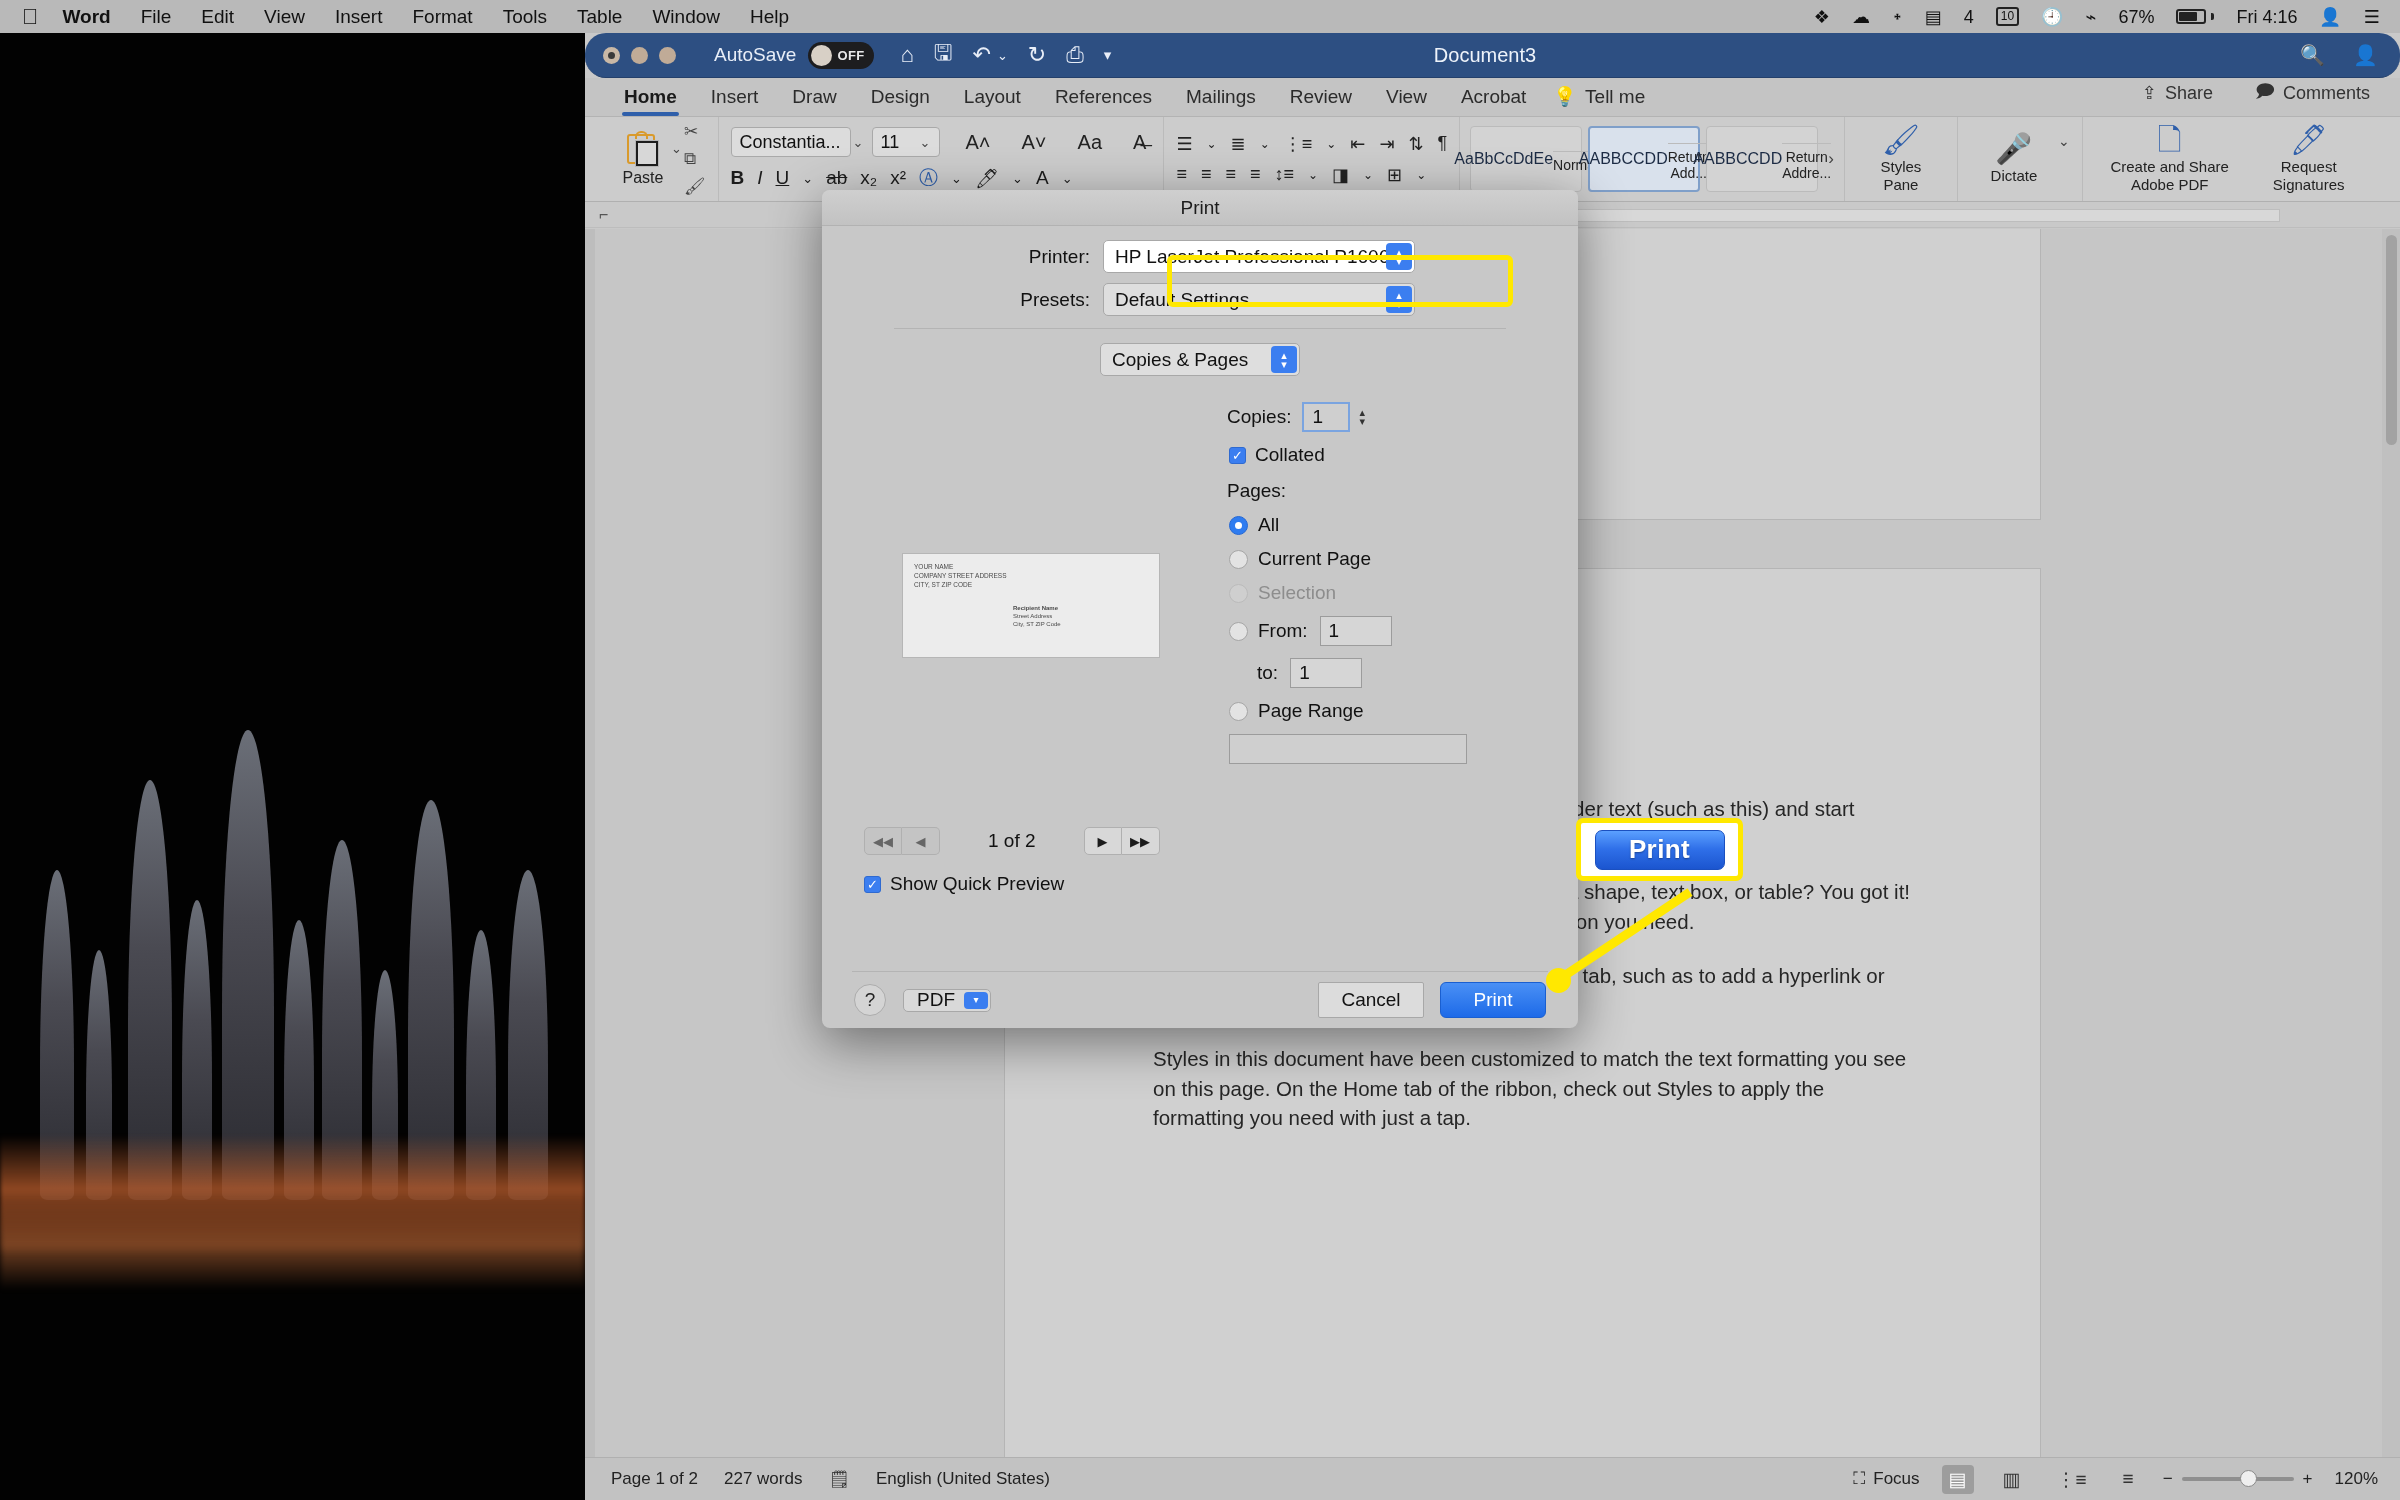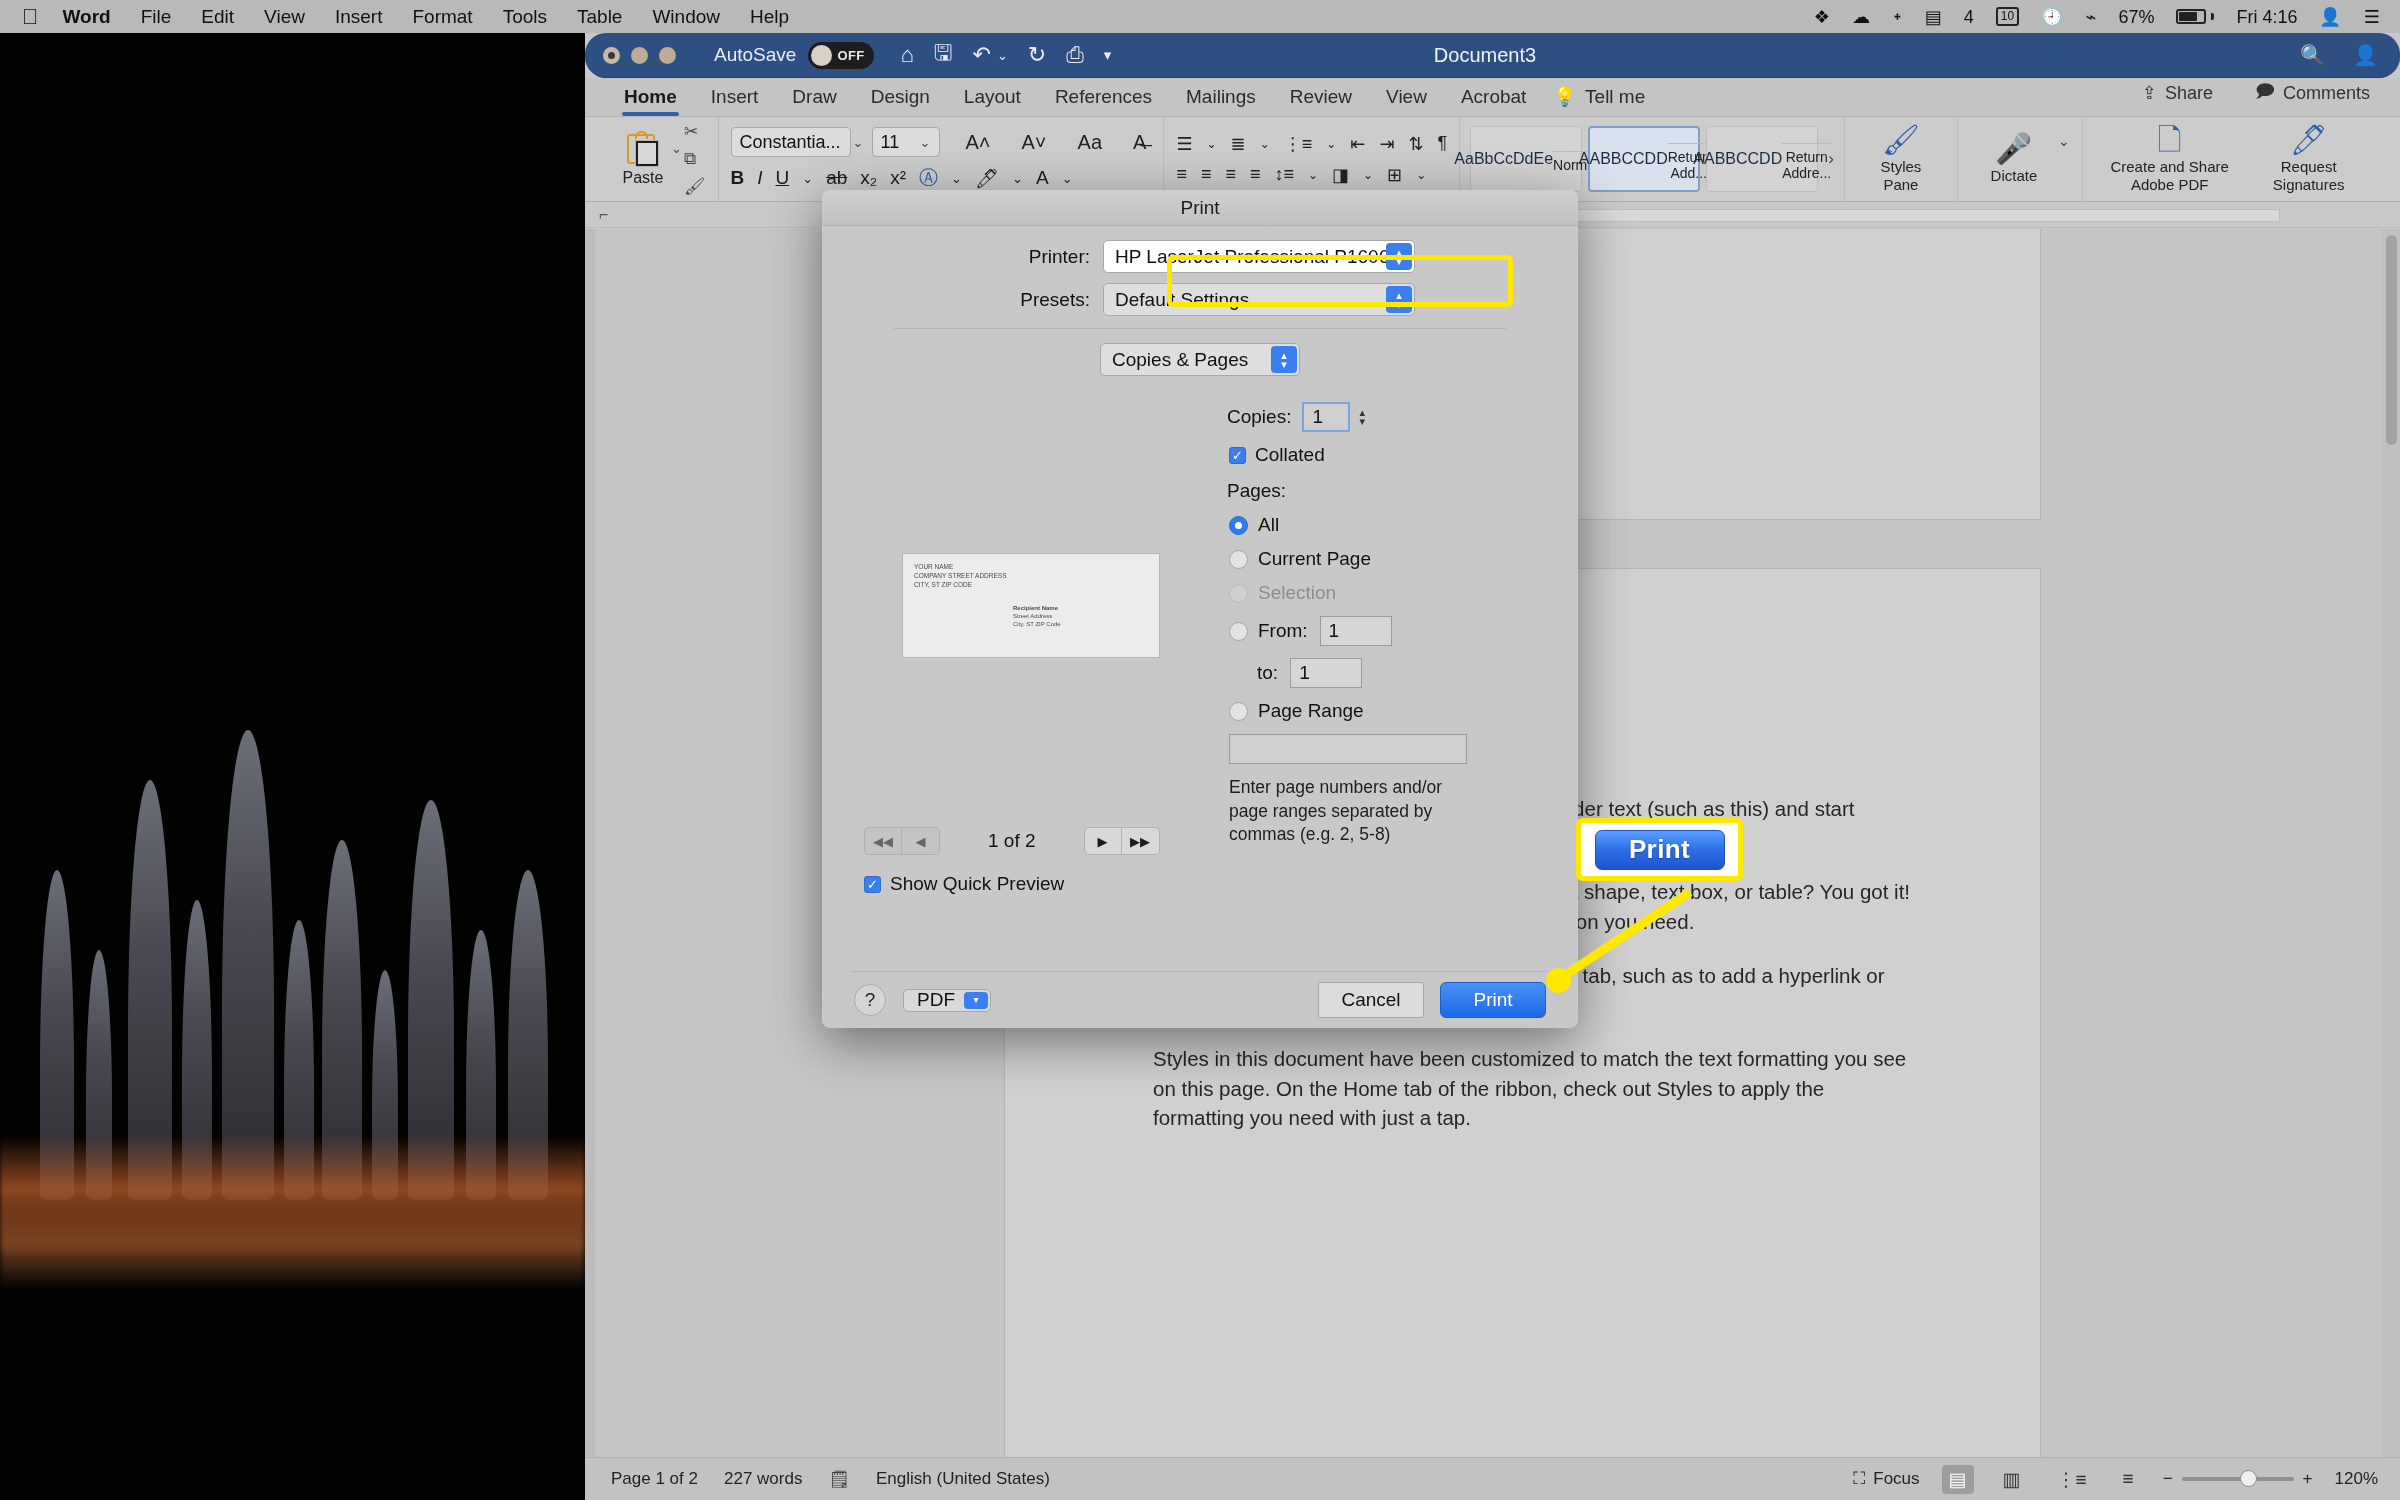--- a/index.html
+++ b/index.html
@@ -618,21 +618,20 @@
             </div>
         </div>
 
         <div class="orow indent">
           <span class="rad"></span>
           <span class="lab">Page Range</span>
         </div>
 
         <div id="rangebox"></div>
 
-        <div class="hint">Enter page numbers and/or page ranges separated by commas (e.g. 2, 5-8)</div>
       </div>
     </div>
 
     <div class="navrow">
       <div class="navbtn l1">◀◀</div>
       <div class="navbtn l2">◀</div>
       <div class="pageof">1 of 2</div>
       <div class="navbtn act l1">▶</div>
       <div class="navbtn act l2">▶▶</div>
     </div>

